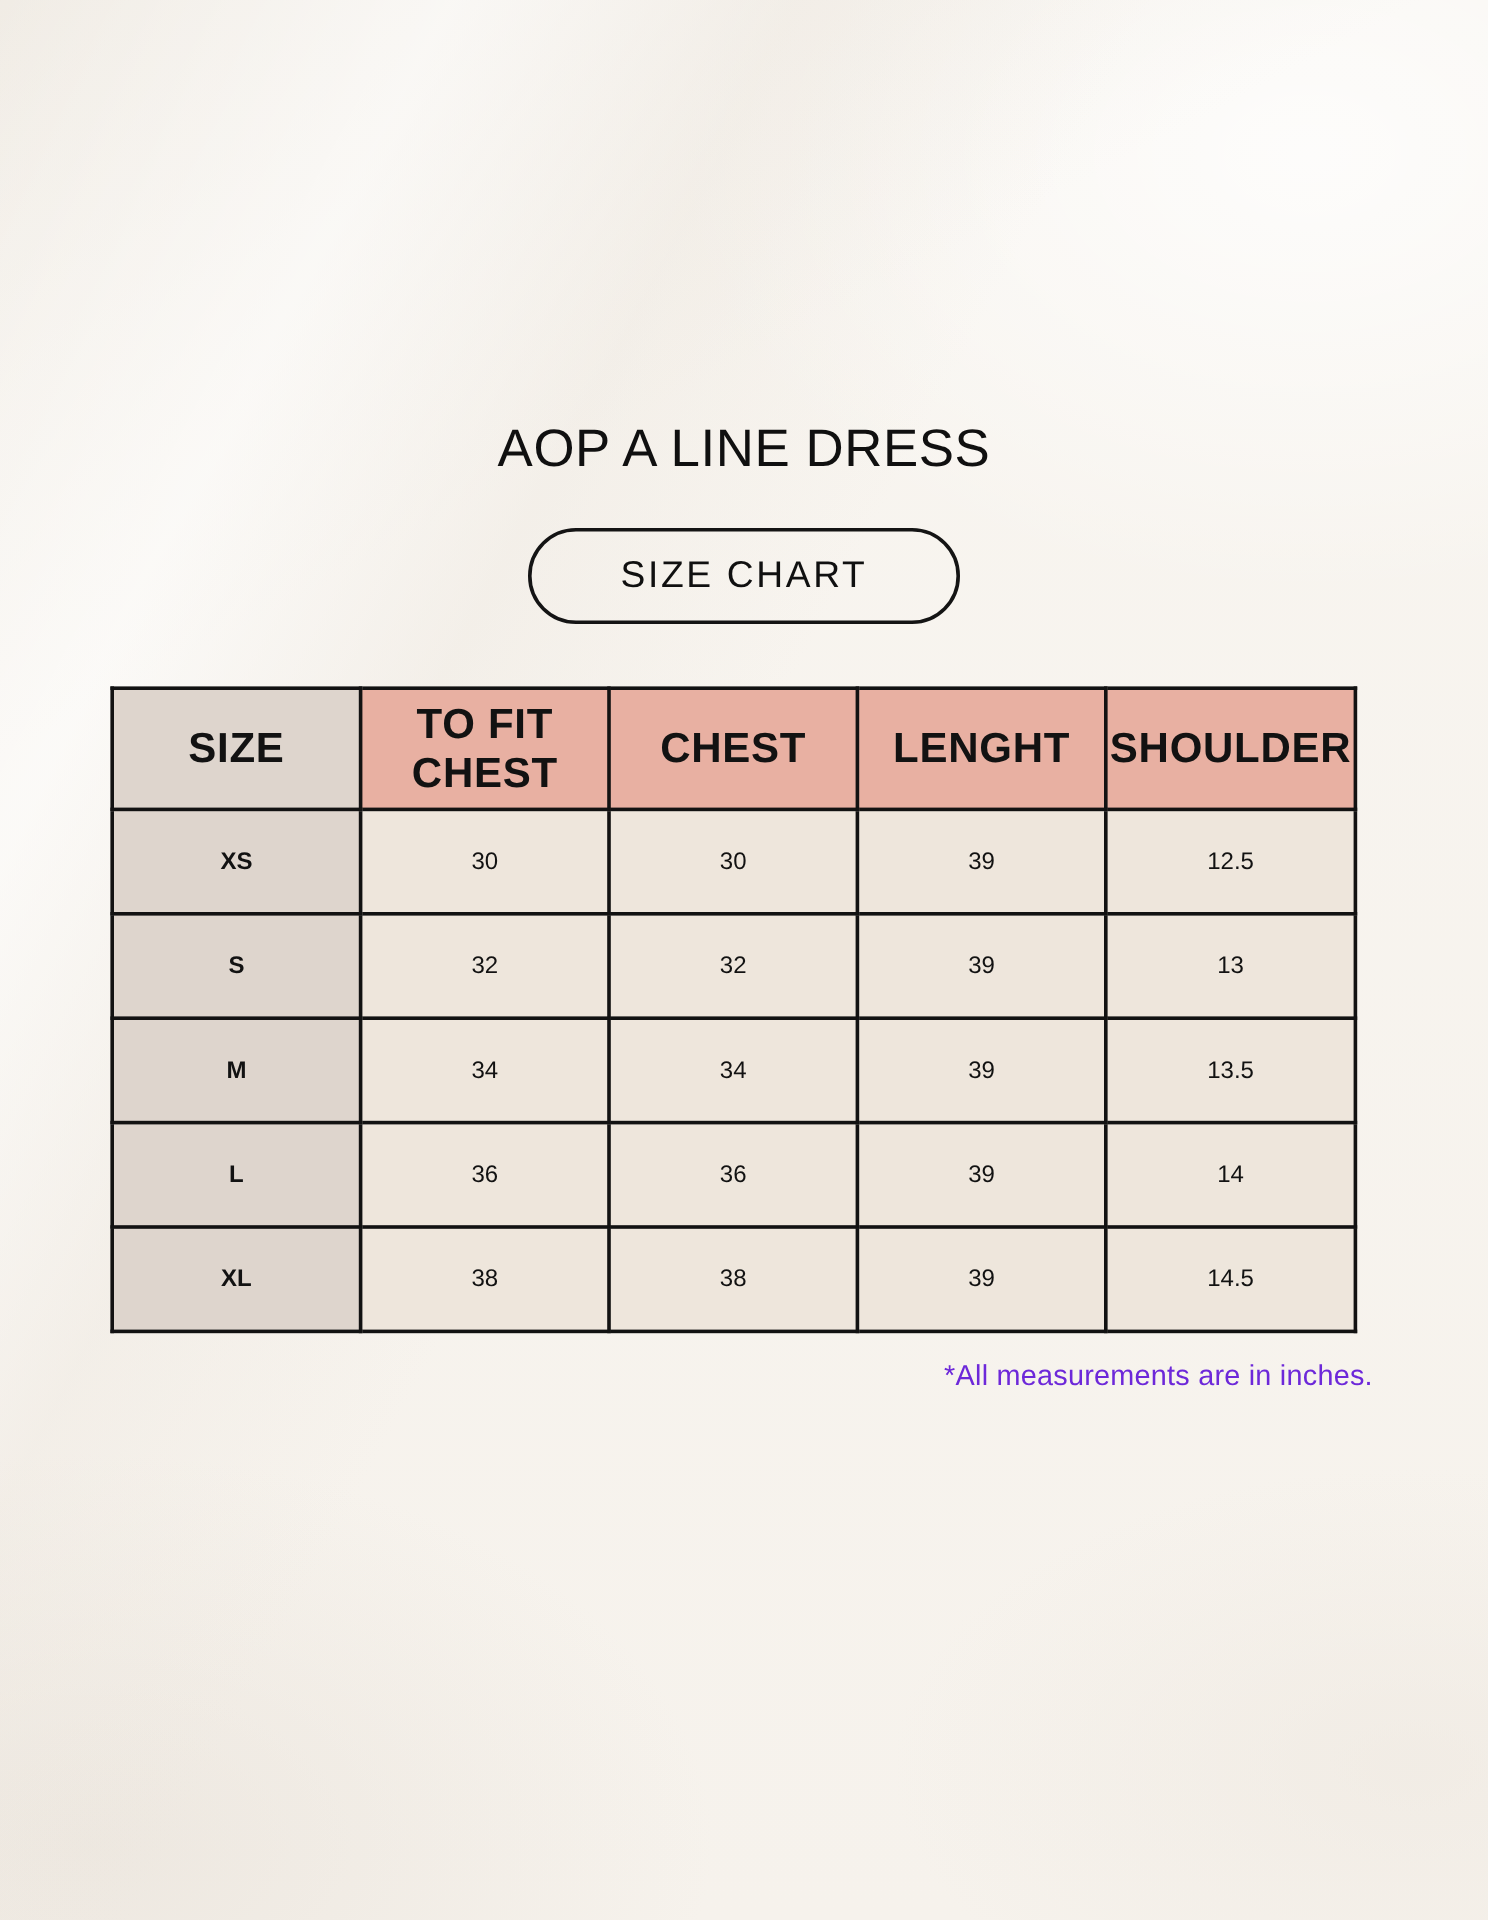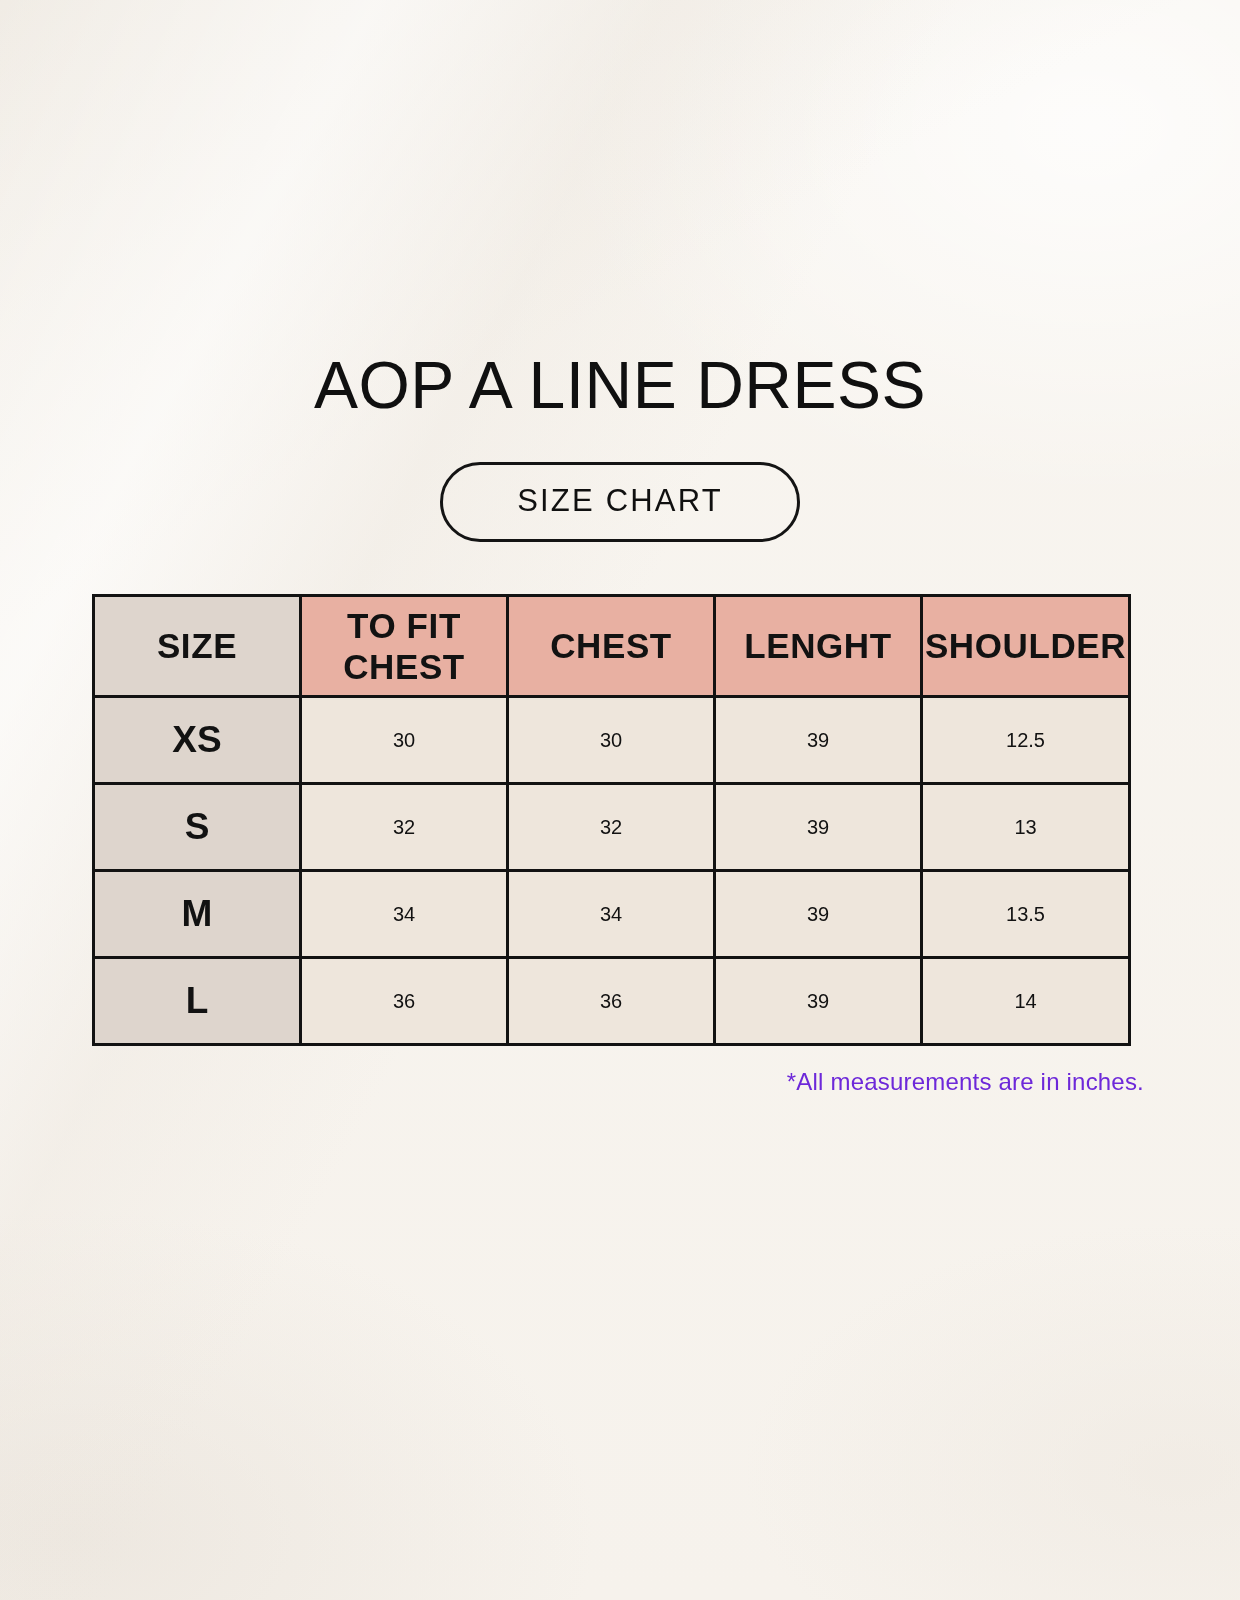--- a/index.html
+++ b/index.html
@@ -35,21 +35,21 @@
   .content {
     position: absolute;
     left: 92px;
     top: 0;
     width: 1056px;
   }
   .title {
     margin: 0;
     padding-top: 352px;
     text-align: center;
-    font-size: 66px;
+    font-size: 44px;
     line-height: 1;
     letter-spacing: 0.5px;
     font-weight: 400;
     color: #101010;
   }
   .subtitle-wrap {
     display: flex;
     justify-content: center;
     margin-top: 44px;
   }
@@ -88,21 +88,21 @@
   }
   tbody td {
     height: 82px;
     font-size: 20px;
     font-weight: 400;
     background: #eee6dc;
   }
   tbody td.size-cell {
     background: #ded5cd;
     font-weight: 700;
-    font-size: 37px;
+    font-size: 20px;
   }
   col.c-size { width: 207px; }
   col.c-tofit { width: 207px; }
   col.c-chest { width: 207px; }
   col.c-length { width: 207px; }
   col.c-shoulder { width: 208px; }
   .footnote {
     margin-top: 22px;
     text-align: right;
     font-size: 24px;
@@ -164,18 +164,25 @@
           <td>39</td>
           <td>13.5</td>
         </tr>
         <tr>
           <td class="size-cell">L</td>
           <td>36</td>
           <td>36</td>
           <td>39</td>
           <td>14</td>
         </tr>
+        <tr>
+          <td class="size-cell">XL</td>
+          <td>38</td>
+          <td>38</td>
+          <td>39</td>
+          <td>14.5</td>
+        </tr>
       </tbody>
     </table>
 
     <div class="footnote">*All measurements are in inches.</div>
   </div>
 </div>
 
 </body></html>

